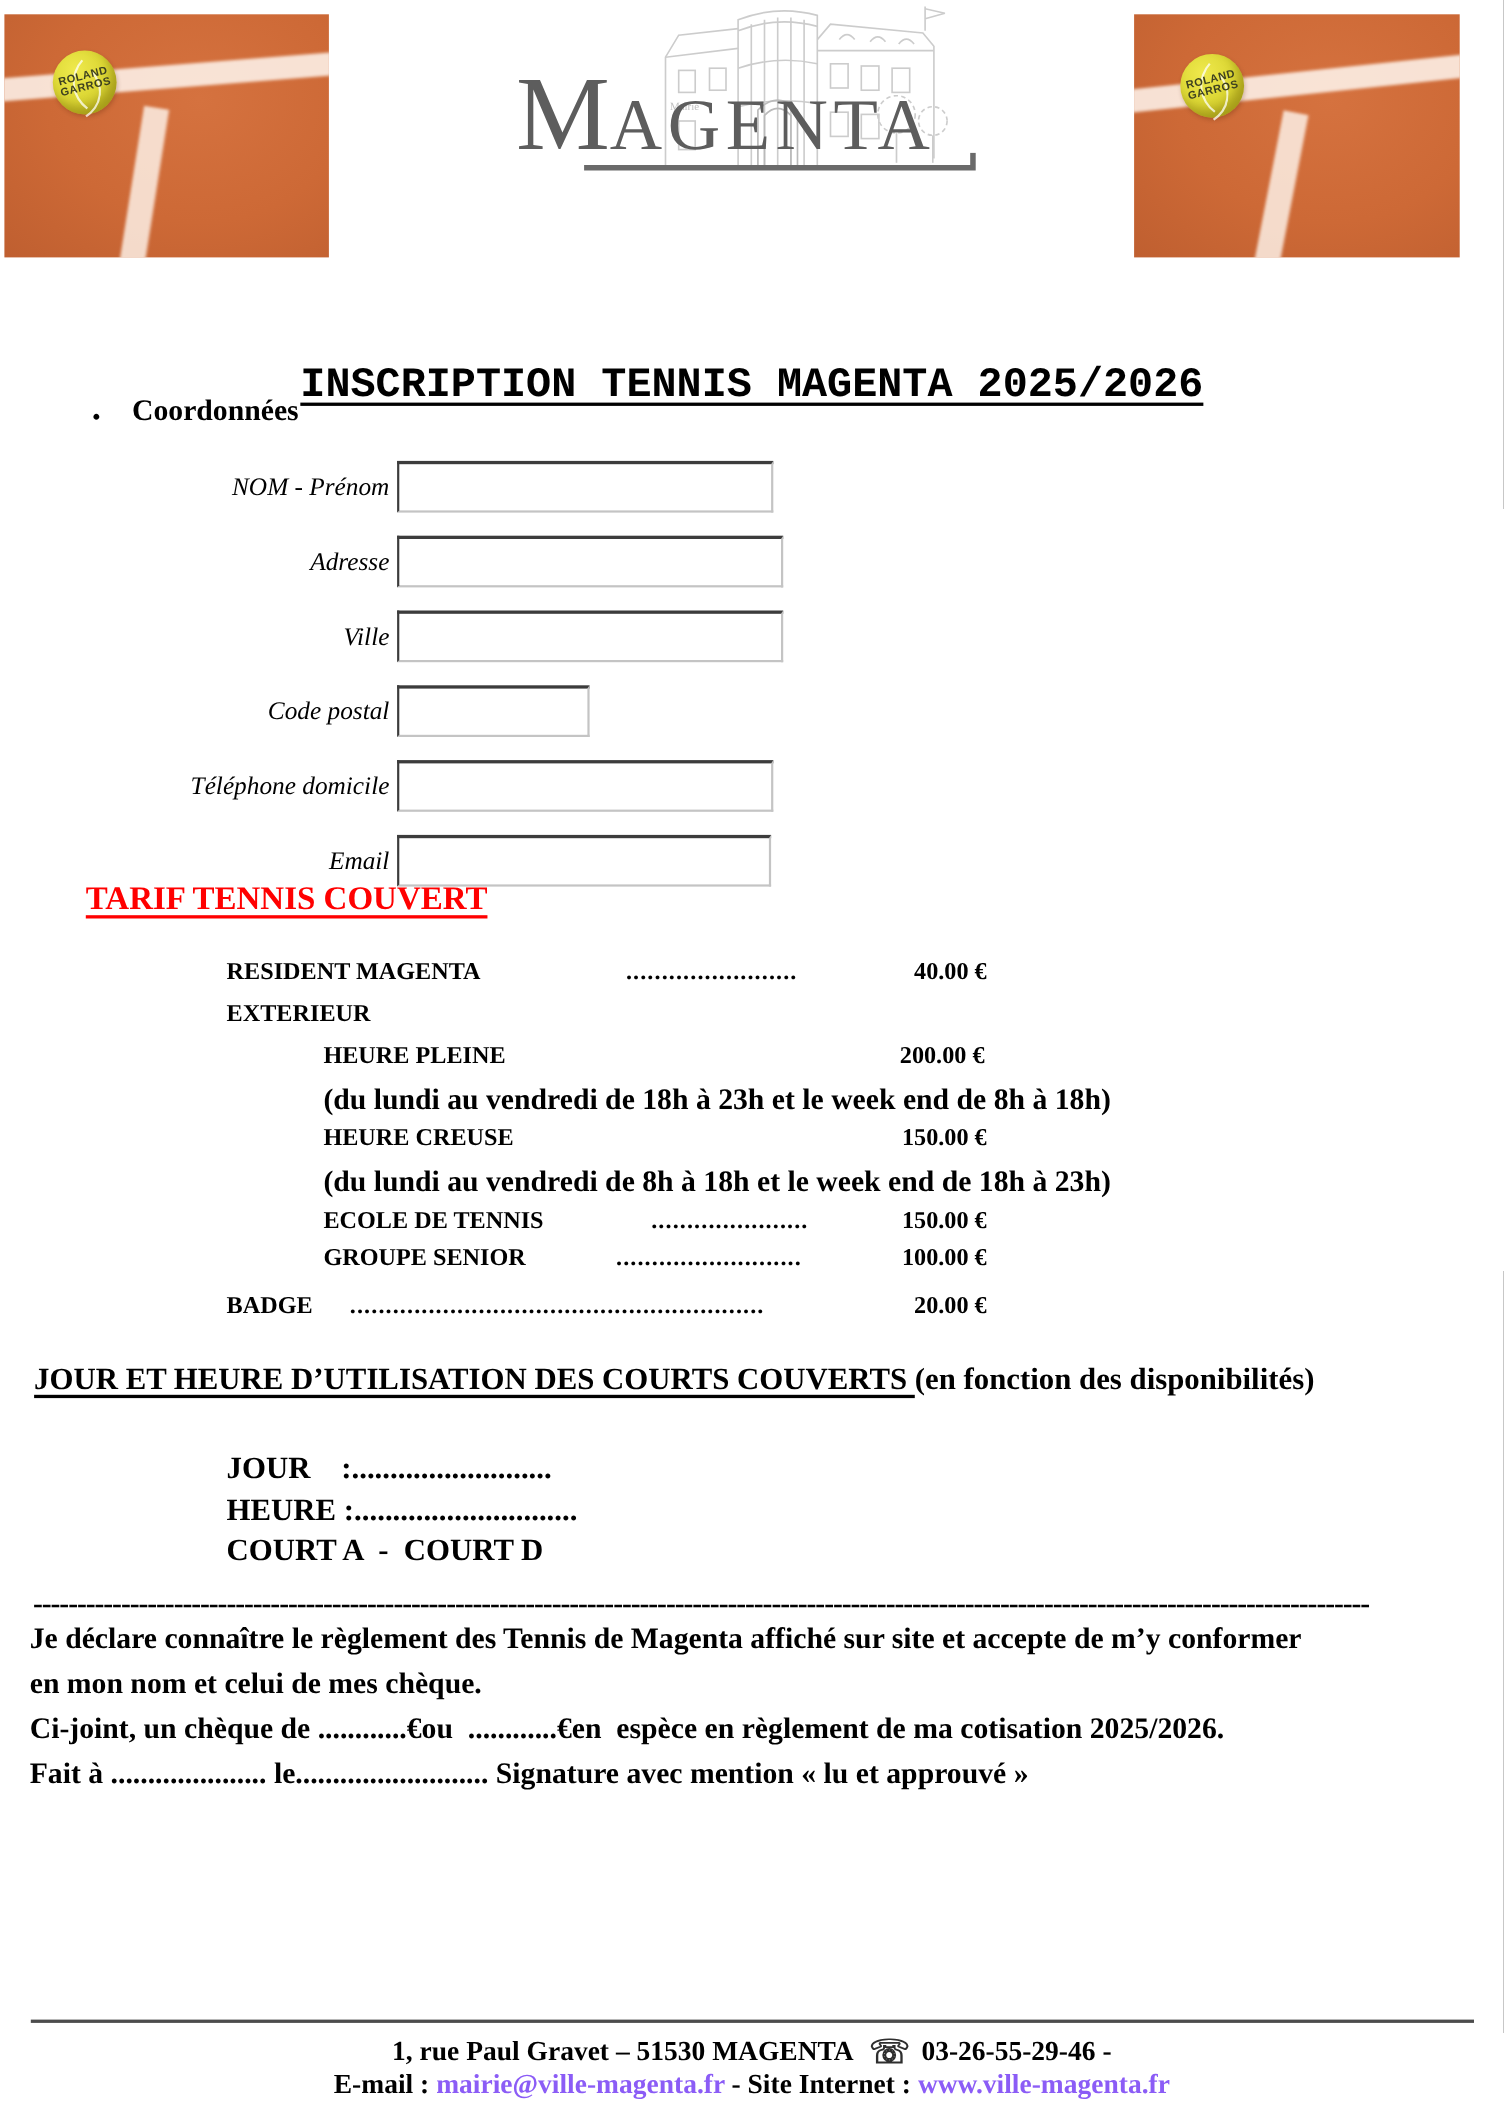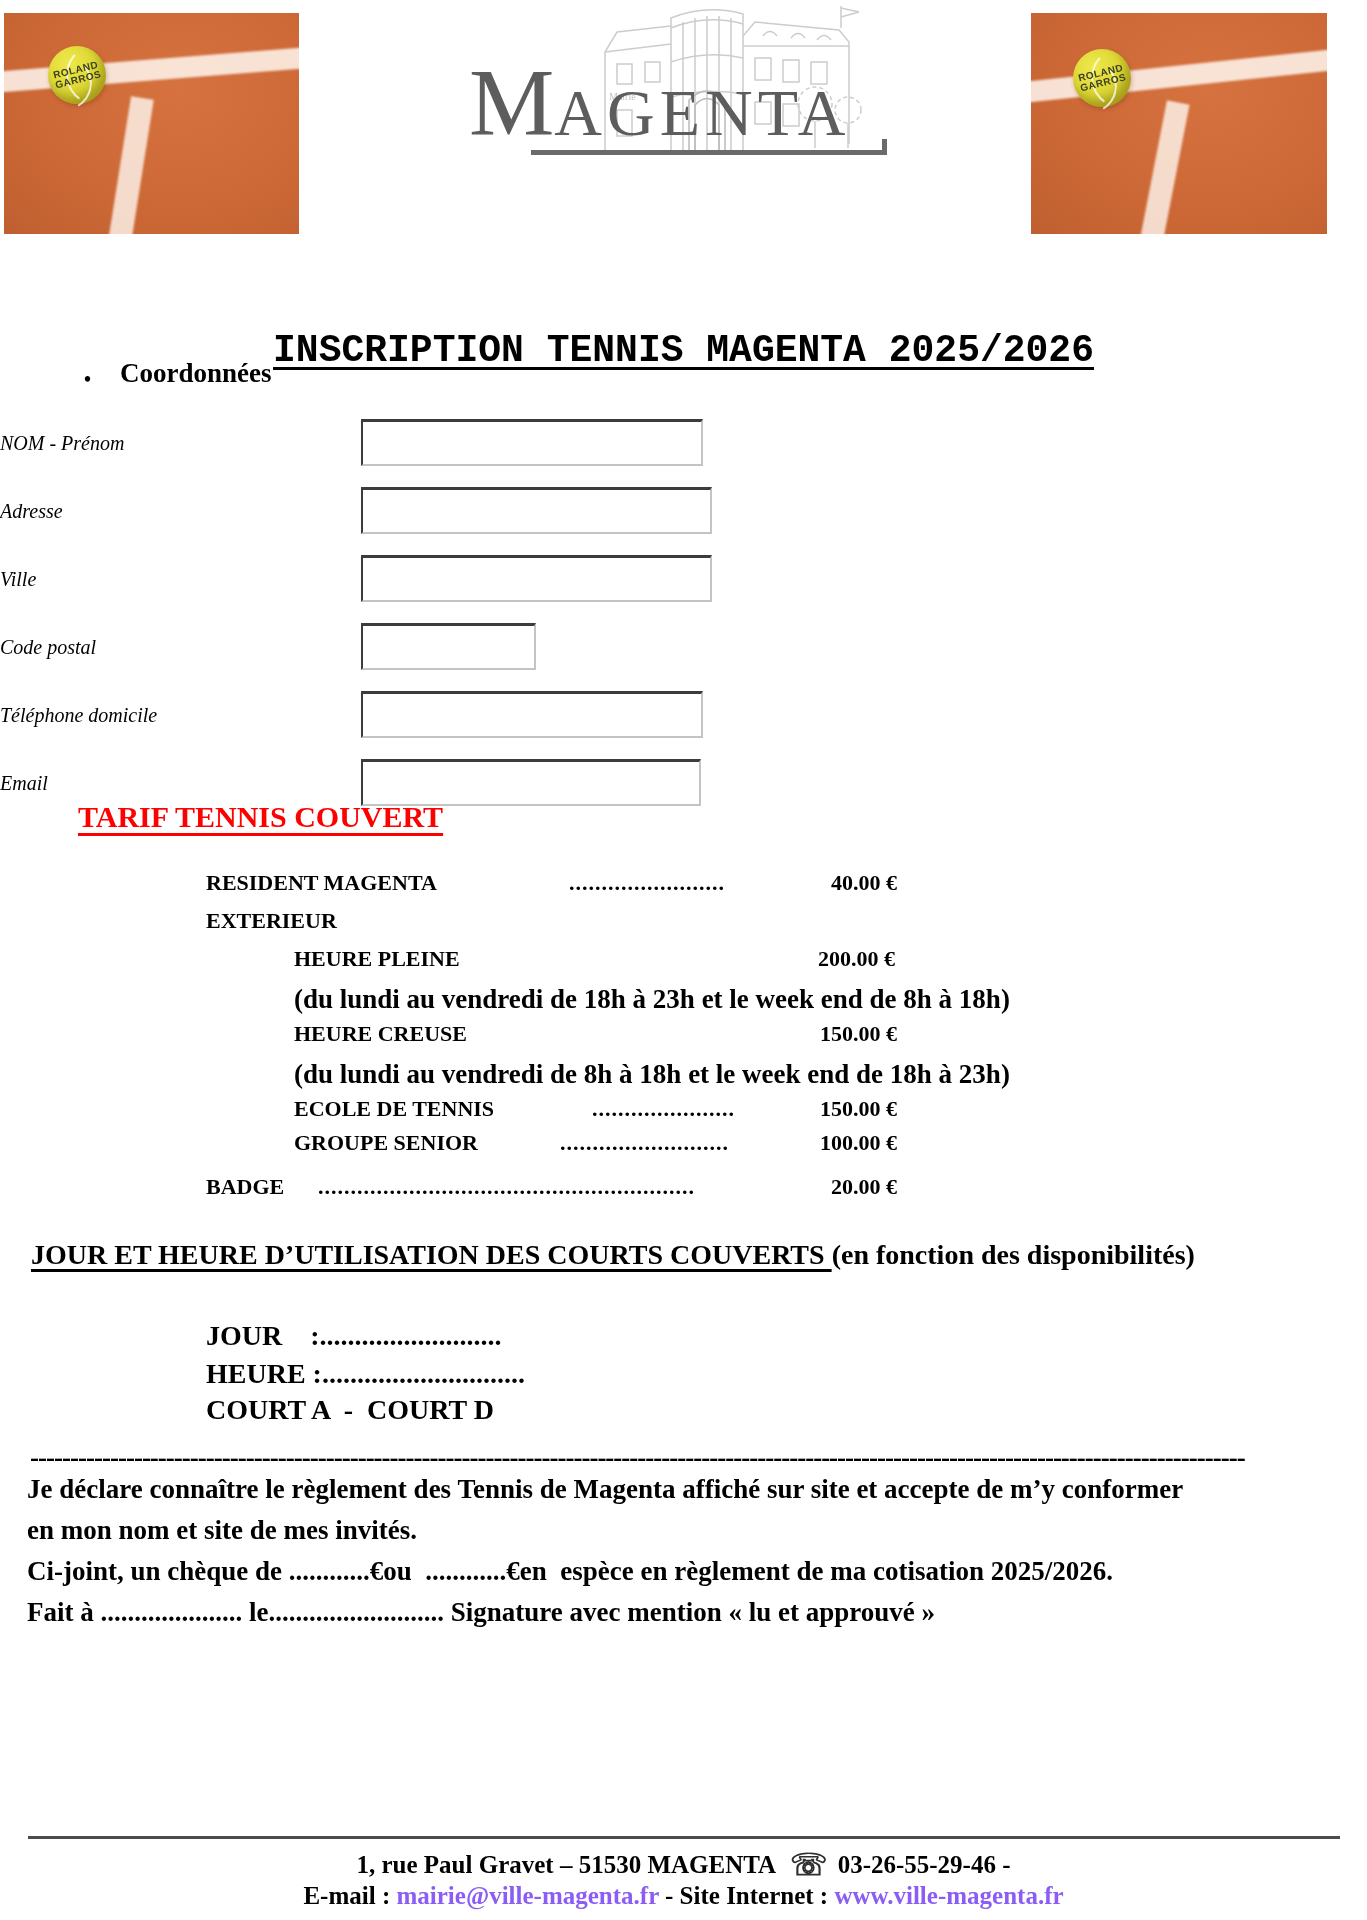--- a/index.html
+++ b/index.html
@@ -40,21 +40,21 @@
   .logo-rule::after{content:"";position:absolute;right:0;top:-11px;width:5px;height:11px;background:#6a6a6a;}
   
   .title{position:absolute;top:304px;left:0;width:100%;text-align:center;
     font-size:38px;font-weight:bold;font-family:Liberation Mono, monospace;}
   .title span{text-decoration:underline;text-decoration-thickness:3px;text-underline-offset:6px;}
   
   .bullet{position:absolute;left:84px;top:368px;font-size:20px;font-weight:bold;}
   .coord-h{position:absolute;left:120px;top:358px;font-size:27px;font-weight:bold;margin:0;}
   .frow{position:absolute;left:0;width:740px;height:47px;}
   .frow label{position:absolute;left:0;width:354px;top:50%;transform:translateY(-50%);
-    font-style:italic;font-size:20px;}
+    text-align:right;font-style:italic;font-size:23px;}
   .frow input{position:absolute;left:361px;top:0;height:47px;box-sizing:border-box;background:#fff;
     border-top:3px solid #3c3c3c;border-left:2px solid #3c3c3c;
     border-bottom:2px solid #c4c4c4;border-right:2px solid #c4c4c4;
     font-size:26px;font-family:inherit;padding:0 6px;}
   
   .tarif-h{position:absolute;left:78px;top:800px;font-size:30px;font-weight:bold;color:#ff0000;margin:0;}
   .tarif-h span{text-decoration:underline;text-decoration-thickness:3px;text-underline-offset:6px;}
   .trow{position:absolute;left:0;width:1367px;height:34px;font-weight:bold;font-size:22px;white-space:nowrap;}
   .trow .lbl{position:absolute;top:0;}
   .trow .dots{position:absolute;top:0;letter-spacing:1px;}
@@ -213,21 +213,21 @@
 
   <h2 class="jour-h"><span class="u">JOUR ET HEURE D’UTILISATION DES COURTS COUVERTS </span><span>(en fonction des disponibilités)</span></h2>
 
   <div class="jline pre" style="top:1320px">JOUR    :..........................</div>
   <div class="jline pre" style="top:1358px">HEURE :.............................</div>
   <div class="jline pre" style="top:1394px">COURT A  -  COURT D</div>
 
   <div class="dashes">--------------------------------------------------------------------------------------------------------------------------------------------------------------------------------------------------------</div>
 
   <div class="decl" style="top:1474px">Je déclare connaître le règlement des Tennis de Magenta affiché sur site et accepte de m’y conformer</div>
-  <div class="decl" style="top:1515px">en mon nom et site de mes invités.</div>
+  <div class="decl" style="top:1515px">en mon nom et celui de mes chèque.</div>
   <div class="decl" style="top:1556px">Ci-joint, un chèque de ............€ou  ............€en  espèce en règlement de ma cotisation 2025/2026.</div>
   <div class="decl" style="top:1597px">Fait à ..................... le.......................... Signature avec mention « lu et approuvé »</div>
 
   <div class="foot-rule"></div>
   <div class="foot-line" style="top:1845px">
     <span>1, rue Paul Gravet – 51530 MAGENTA</span><span class="phone-icon">☏</span><span>03-26-55-29-46 -</span>
   </div>
   <div class="foot-line" style="top:1882px">
     <span class="pre">E-mail : </span><a class="flink">mairie@ville-magenta.fr</a><span class="pre"> - Site Internet : </span><a class="flink">www.ville-magenta.fr</a>
   </div>

